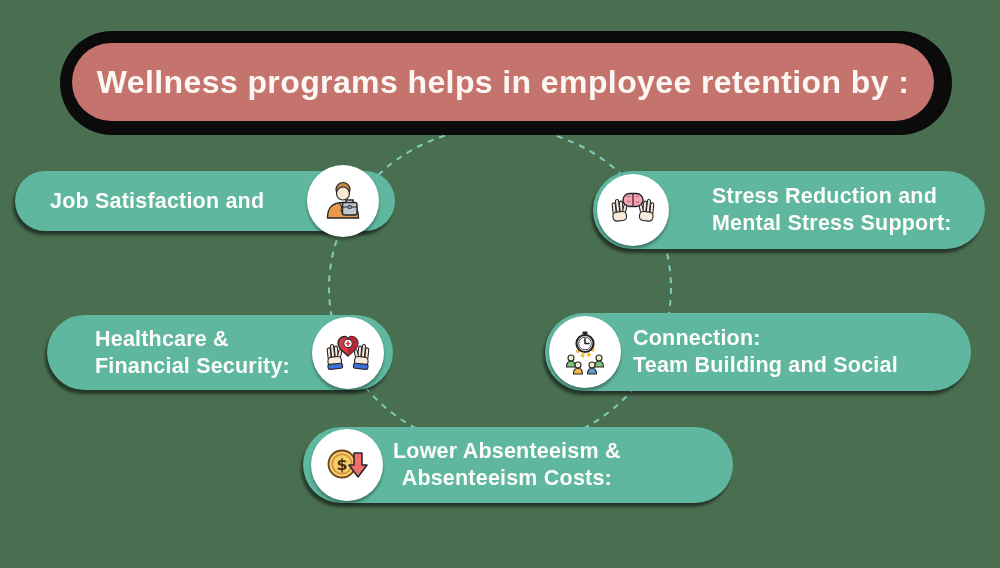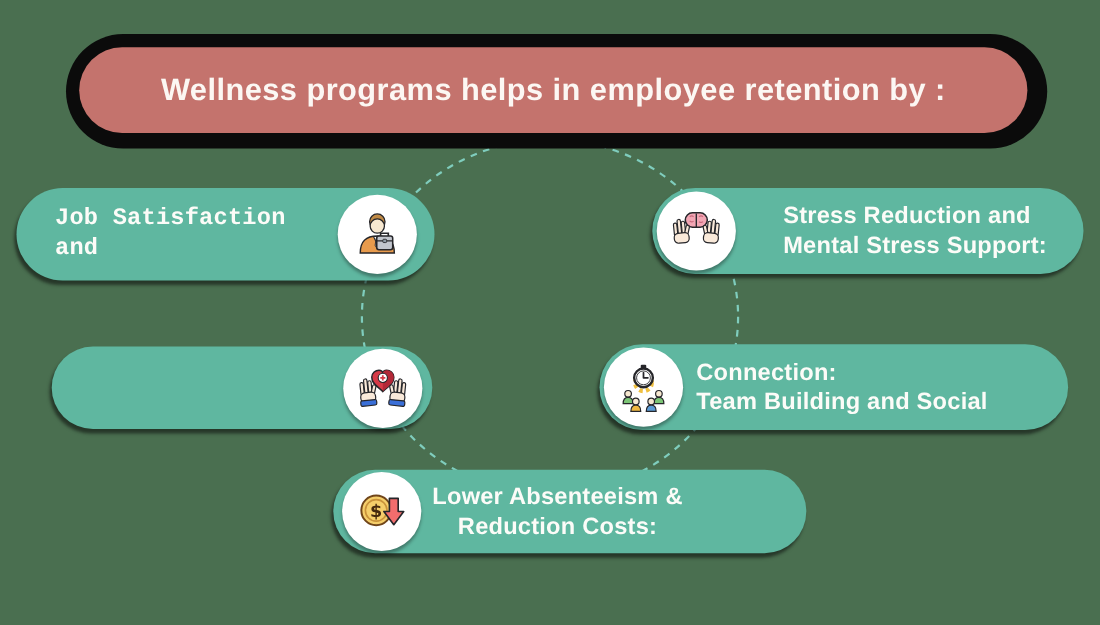--- a/index.html
+++ b/index.html
@@ -13,40 +13,40 @@
   .title-shadow{
     position:absolute;left:60px;top:31px;width:892px;height:104px;
     background:#0B0B0B;border-radius:60px;box-sizing:border-box;
     padding:12px 18px 14px 12px;z-index:4;
   }
   .title-pill{
     width:100%;height:100%;background:#C4736D;border-radius:46px;
     display:flex;align-items:center;justify-content:center;
   }
   .title-text{
-    color:#FCF7F3;font-size:28px;font-weight:700;letter-spacing:.4px;
+    color:#FCF7F3;font-size:32px;font-weight:700;letter-spacing:.4px;
     white-space:nowrap;
   }
   
   .pill{
     position:absolute;background:#5FB7A0;border-radius:44px;
     display:flex;align-items:center;z-index:2;box-sizing:border-box;
     box-shadow:-2px 4px 3px rgba(10,10,10,.55);
   }
   .label{
     color:#FCFCF8;font-weight:700;font-size:21.5px;line-height:27px;
     letter-spacing:.2px;
   }
   .label span{display:block;}
   .icon-circle{
     width:72px;height:72px;background:#FFFFFF;border-radius:50%;
     display:flex;align-items:center;justify-content:center;flex:0 0 auto;
     box-shadow:0 3px 3px rgba(10,10,10,.35);
   }
-  #pill-job{left:15px;top:171px;width:380px;height:84px;padding-left:35px;font-family:Liberation Mono, monospace;}
+  #pill-job{left:15px;top:171px;width:380px;height:60px;padding-left:35px;}
   #pill-job .icon-circle{margin-left:auto;margin-right:16px;}
   #pill-stress{left:593px;top:171px;width:392px;height:78px;gap:32px;}
   #pill-stress .icon-circle{margin-left:4px;}
   #pill-stress .label{margin-left:11px;}
   #pill-health{left:47px;top:315px;width:346px;height:75px;padding-left:48px;}
   #pill-health .icon-circle{margin-left:auto;margin-right:9px;}
   #pill-team{left:545px;top:313px;width:426px;height:78px;}
   #pill-team .icon-circle{margin-left:4px;}
   #pill-team .label{margin-left:12px;}
   #pill-lower{left:303px;top:427px;width:430px;height:76px;}
@@ -104,20 +104,24 @@
       <use href="#hand-a" transform="translate(44,26) scale(-1,1) rotate(-6)"></use>
     </svg>
   </div>
   <div class="label">
     <span>Stress Reduction and</span>
     <span>Mental Stress Support:</span>
   </div>
 </div>
 
 <div class="pill" id="pill-health">
+  <div class="label">
+    <span>Healthcare &amp;</span>
+    <span>Financial Security:</span>
+  </div>
   <div class="icon-circle">
     <svg width="48" height="48" viewBox="0 0 48 48">
       <defs>
         <g id="hand-b">
           <g fill="#F9E9D9" stroke="#26262A" stroke-width="1.1">
             <rect x="0" y="-9" width="3.1" height="12" rx="1.55"></rect>
             <rect x="3.6" y="-12" width="3.1" height="15" rx="1.55"></rect>
             <rect x="7.2" y="-10" width="3.1" height="13" rx="1.55"></rect>
             <rect x="10.4" y="-6" width="3.1" height="9" rx="1.55" transform="rotate(18 12 -2)"></rect>
             <rect x="-0.5" y="0.5" width="13.5" height="9" rx="3.8"></rect>
@@ -165,15 +169,15 @@
   <div class="icon-circle">
     <svg width="48" height="48" viewBox="0 0 48 48">
       <circle cx="19" cy="23" r="13.5" fill="#F5CE6A" stroke="#70451A" stroke-width="1.8"></circle>
       <circle cx="19" cy="23" r="9.8" fill="none" stroke="#C9923A" stroke-width="1.5"></circle>
       <text x="19" y="29" text-anchor="middle" font-family="DejaVu Sans, sans-serif" font-size="16" font-weight="bold" fill="#45290E">$</text>
       <path d="M31,12 h8 v12 h5 L35,36 L26,24 h5 Z" fill="#F26D6D" stroke="#26262A" stroke-width="1.5" stroke-linejoin="round"></path>
     </svg>
   </div>
   <div class="label">
     <span>Lower Absenteeism &amp;</span>
-    <span>Reduction Costs:</span>
+    <span>Absenteeism Costs:</span>
   </div>
 </div>
 
 </body></html>

